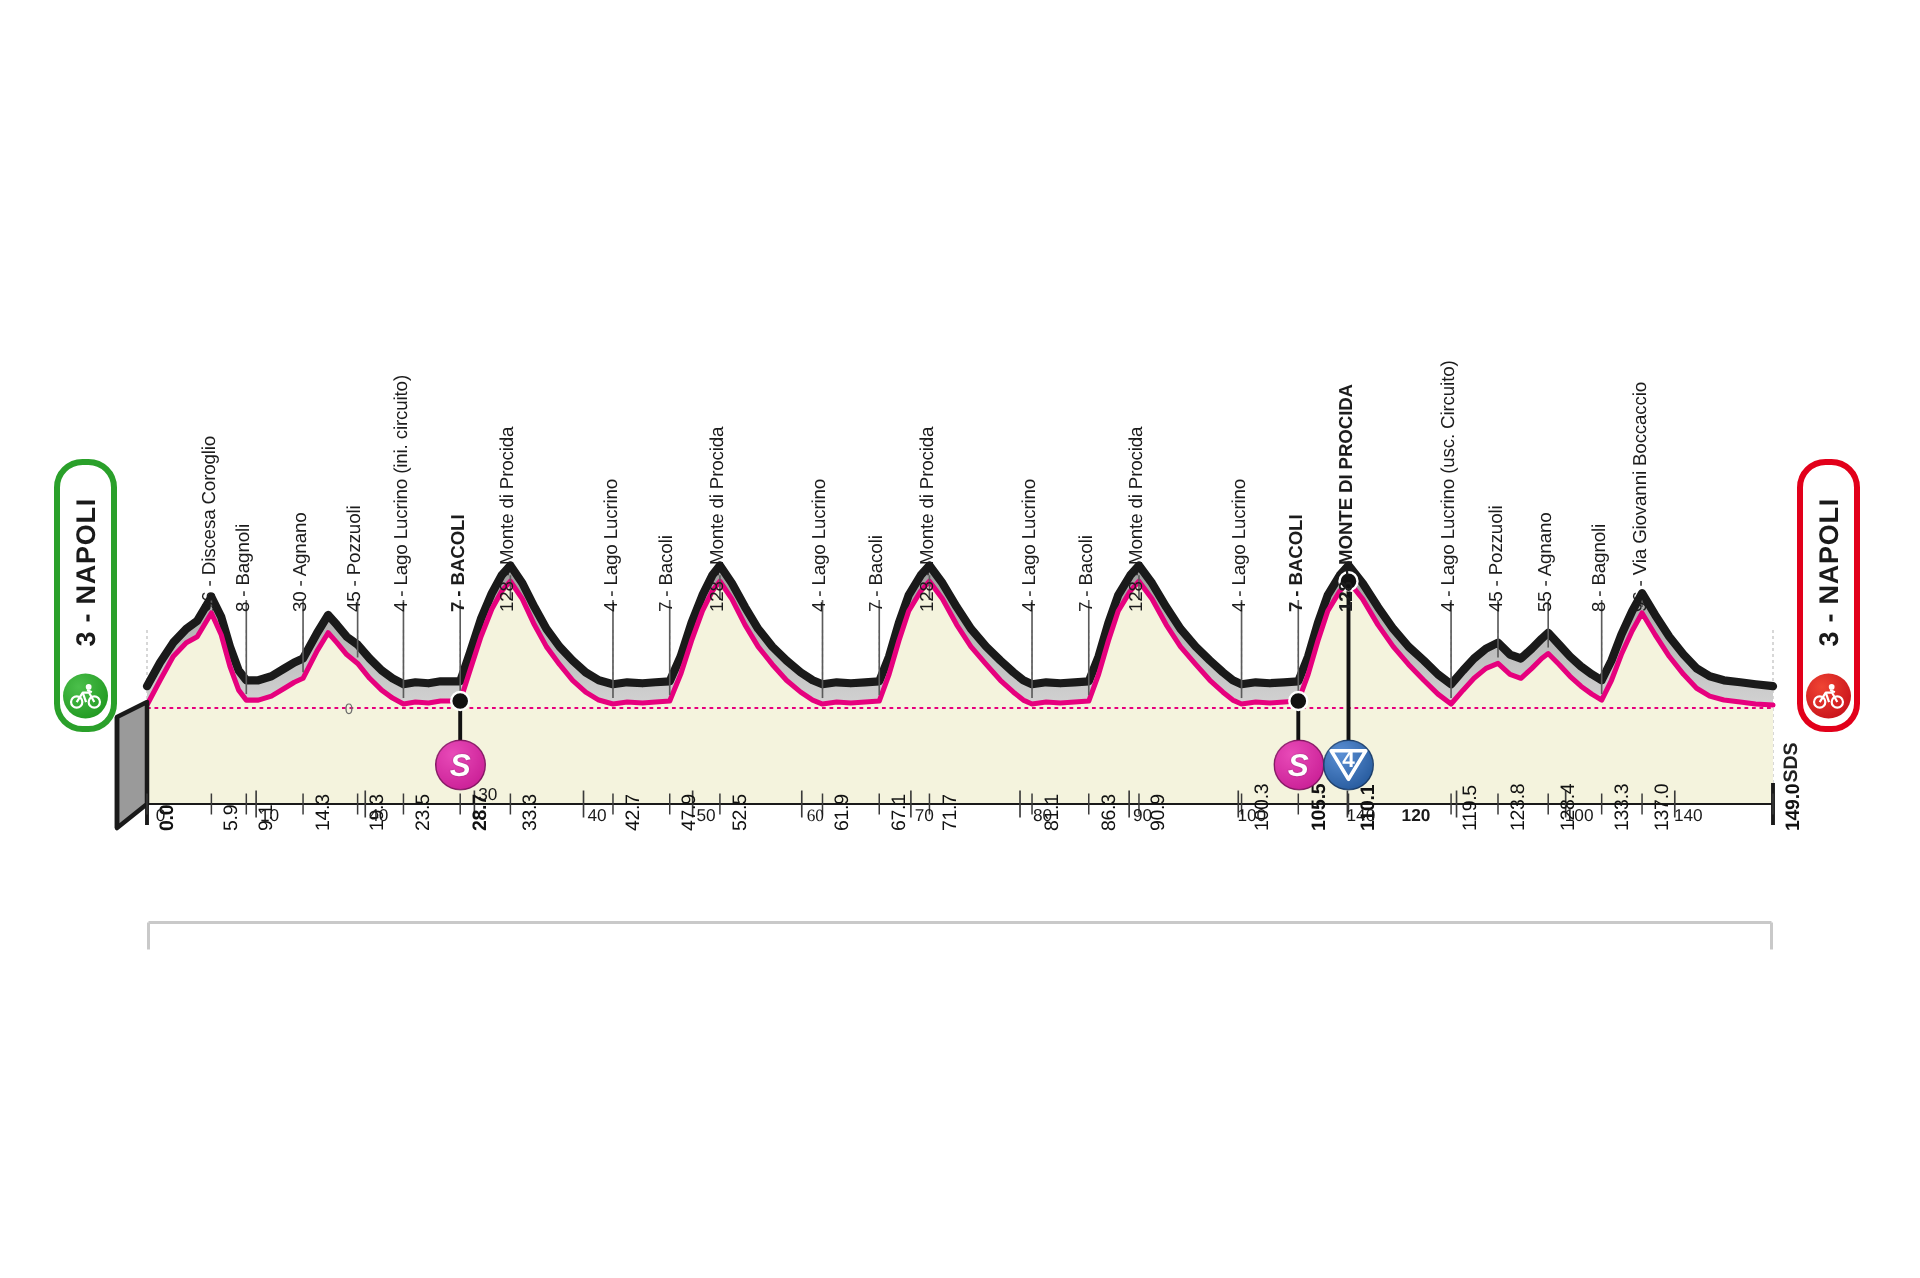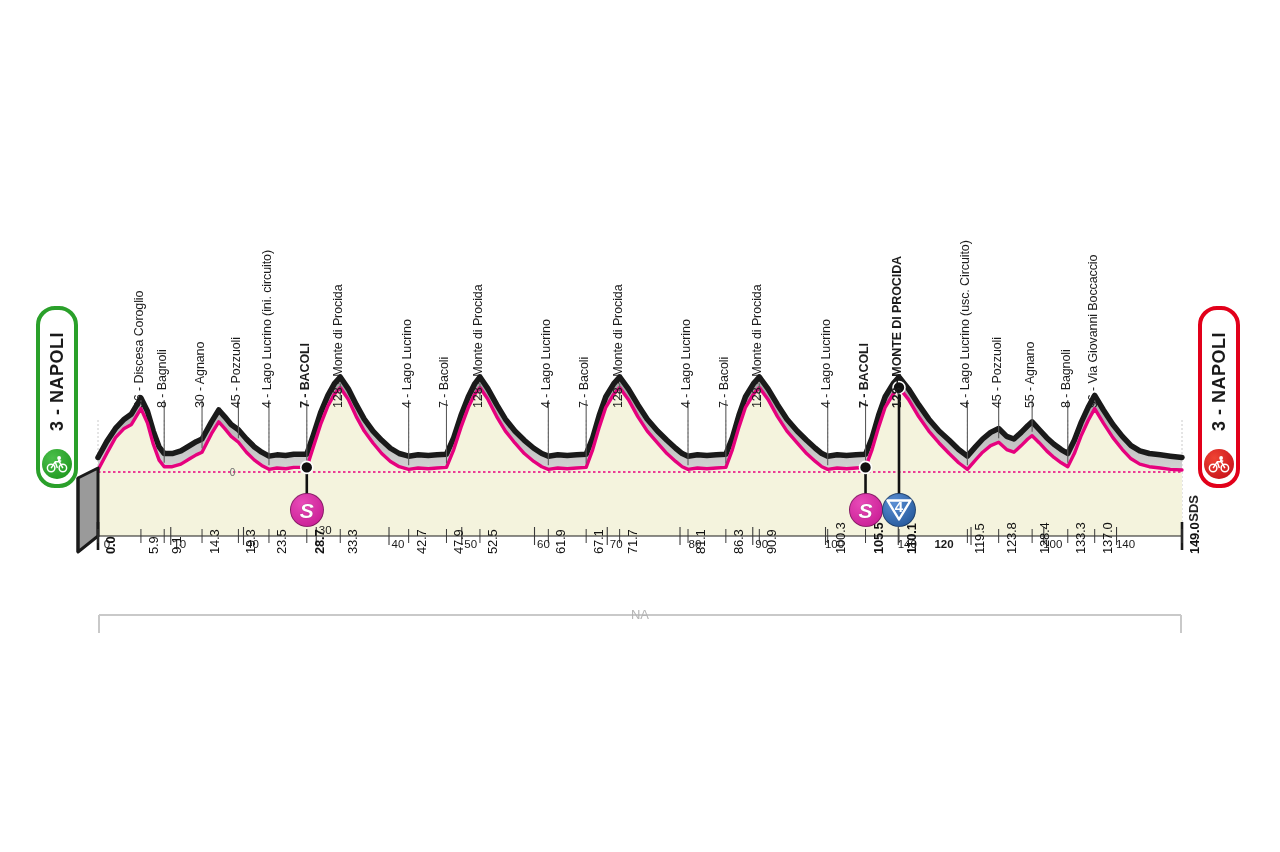--- a/index.html
+++ b/index.html
@@ -329,21 +329,21 @@
       <div class="dist-label" style="left: 1099.7px; top: 554px;">137.0</div>
       <div class="dist-label bold" style="left: 1187px; top: 554px;">149.0</div>
     </div>
   <div id="km-nums">
       <div class="km-num" style="left: 107px; top: 538px;">0</div>
       <div class="km-num" style="left: 179.752px; top: 538px;">10</div>
       <div class="km-num" style="left: 252.503px; top: 538px;">40</div>
       <div class="km-num" style="left: 325.255px; top: 524px; text-align: center;">30</div>
       <div class="km-num" style="left: 398.007px; top: 538px;">40</div>
       <div class="km-num" style="left: 470.758px; top: 538px;">50</div>
-      <div class="km-num" style="left: 543.51px; top: 538px;">60</div>
+      <div class="km-num" style="left: 543.51px; top: 538px; font-family: Liberation Serif, serif;">60</div>
       <div class="km-num" style="left: 616.262px; top: 538px;">70</div>
       <div class="km-num" style="left: 689.013px; top: 538px; padding-left: 12px;">80</div>
       <div class="km-num" style="left: 761.765px; top: 538px;">90</div>
       <div class="km-num" style="left: 834.517px; top: 538px;">100</div>
       <div class="km-num" style="left: 907.268px; top: 538px;">140</div>
       <div class="km-num" style="left: 944px; top: 538px; font-weight: bold;">120</div>
       <div class="km-num" style="left: 1052.77px; top: 538px;">100</div>
       <div class="km-num" style="left: 1125.52px; top: 538px;">140</div>
     </div>
   <div id="badges">
@@ -359,16 +359,15 @@
             <path d="M1.5 1.5 L24.5 1.5 L13 20.5 Z" fill="none" stroke="#ffffff" stroke-width="2.4" stroke-linejoin="round"></path>
           </svg>
           <span>4</span>
         </span>
       </div>
     </div>
 
   <svg id="province-bracket">
     <path d="M1,21 L1,3 M1,3 L1083,3 M1083,3 L1083,21" stroke="#c9c9c9" stroke-width="2" fill="none"></path>
   </svg>
-  <div id="province-name">NA</div>
 
   <div id="sds-mark">SDS</div>
 </div>
 
 </body></html>

